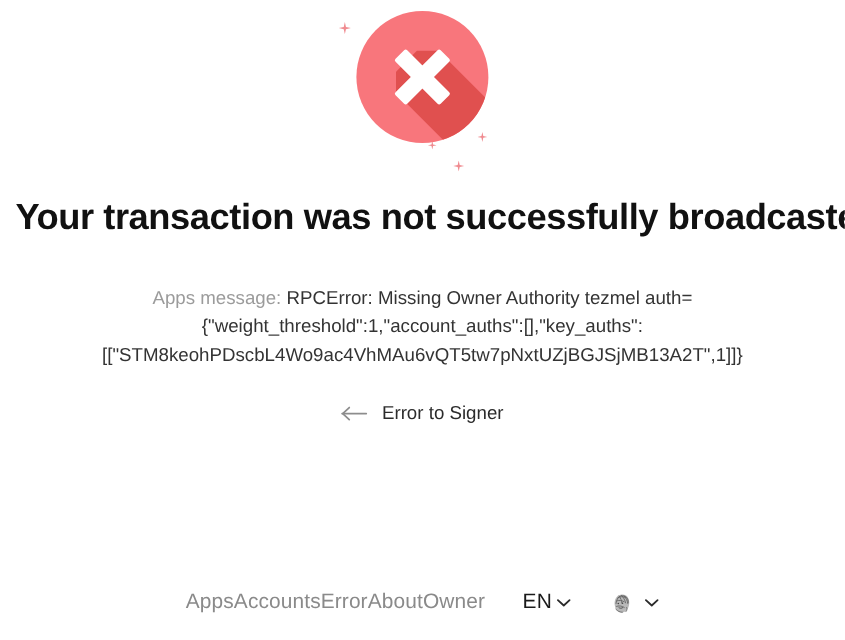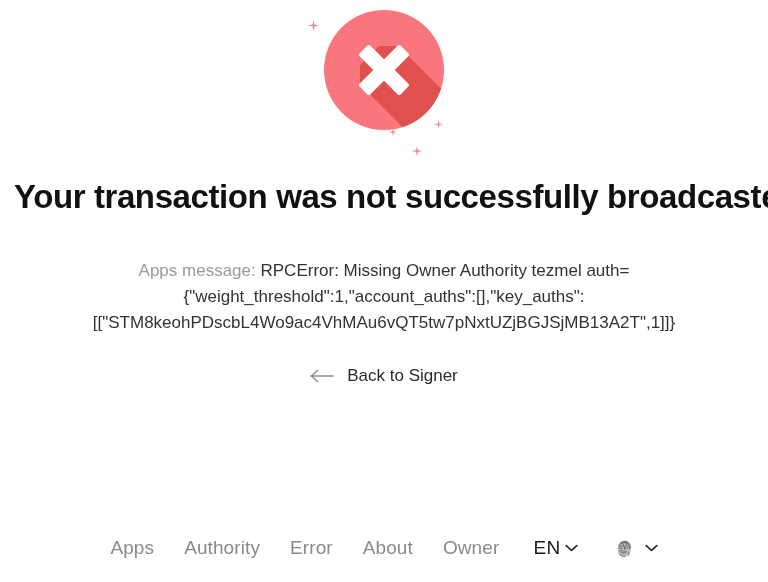--- a/index.html
+++ b/index.html
@@ -151,21 +151,20 @@
     height: 62px;
     display: flex;
     align-items: center;
     justify-content: center;
     gap: 0;
     padding-bottom: 6px;
   }
   .footer-nav {
     display: flex;
     align-items: center;
-    gap: 30px;
   }
   .nav-link {
     font-size: 19px;
     color: #8a8a8a;
     text-decoration: none;
     cursor: pointer;
     letter-spacing: 0.1px;
   }
   .lang-select {
     display: inline-flex;
@@ -249,28 +248,28 @@
   </p>
 
   <div class="back-row">
     <a class="back-link" href="#">
       <span class="arrow">
         <svg width="24" height="14" viewBox="0 0 24 14" aria-hidden="true">
           <path d="M1 7 H23" stroke="currentColor" stroke-width="1.6" fill="none" stroke-linecap="round"></path>
           <path d="M7.5 1.5 L1.6 7 L7.5 12.5" stroke="currentColor" stroke-width="1.6" fill="none" stroke-linecap="round" stroke-linejoin="round"></path>
         </svg>
       </span>
-      <span>Back to Signer</span>
+      <span>Error to Signer</span>
     </a>
   </div>
 
   <div class="footer">
     <nav class="footer-nav">
       <a class="nav-link" href="#">Apps</a>
-      <a class="nav-link" href="#">Authority</a>
+      <a class="nav-link" href="#">Accounts</a>
       <a class="nav-link" href="#">Error</a>
       <a class="nav-link" href="#">About</a>
       <a class="nav-link" href="#">Owner</a>
     </nav>
 
     <div class="lang-select">
       <span class="lang-code">EN</span>
       <span class="chev">
         <svg width="13" height="8" viewBox="0 0 13 8" aria-hidden="true">
           <path d="M1.2 1.6 L6.5 6.4 L11.8 1.6" stroke="currentColor" stroke-width="1.7" fill="none" stroke-linecap="round" stroke-linejoin="round"></path>

